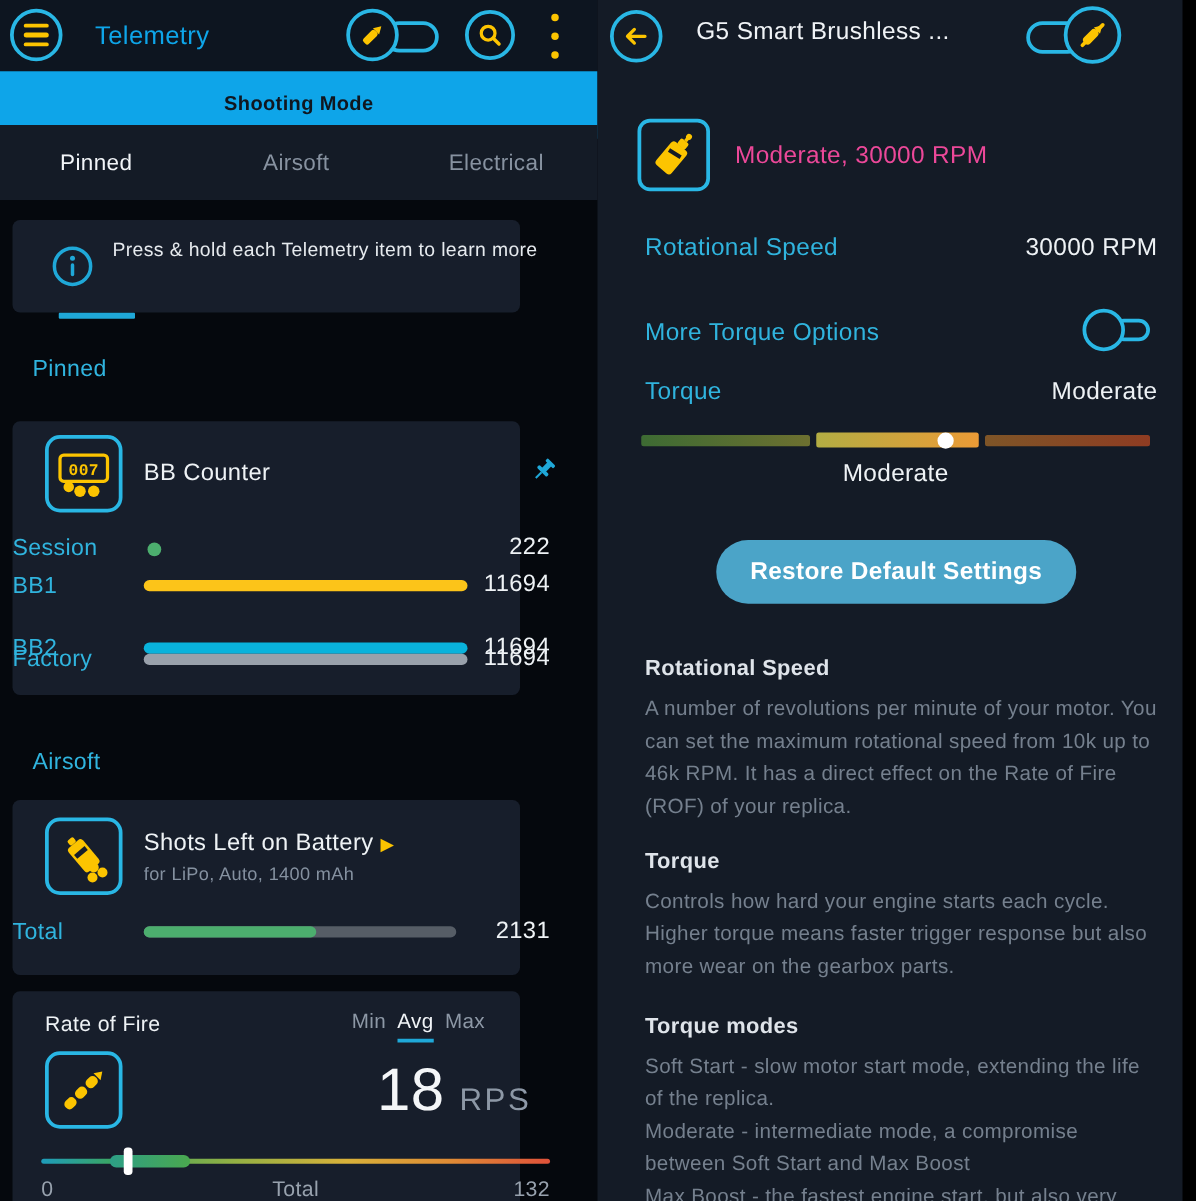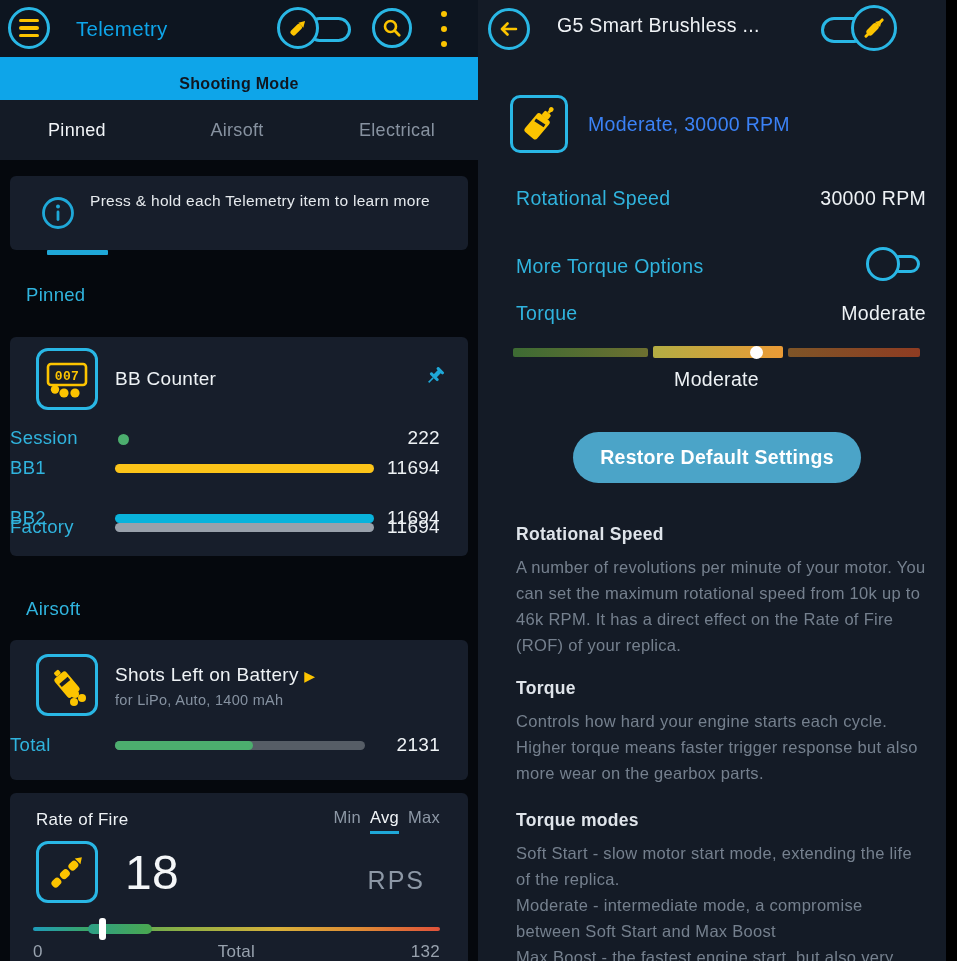--- a/index.html
+++ b/index.html
@@ -24,21 +24,21 @@
   .kebab i { width:6px; height:6px; border-radius:50%; background:#fcc400; }
 
   
   .banner { position:absolute; left:0; top:57px; width:478px; height:54px; background:#0ea5e9; display:flex; align-items:center; justify-content:center; color:#10161f; font-size:16px; font-weight:600; }
   .tabbar { position:absolute; left:0; top:100px; width:478px; height:60px; background:#141b26; }
   .tab { position:absolute; top:0; height:60px; width:120px; display:flex; align-items:center; justify-content:center; font-size:18px; color:#8792a0; }
   .tab.active { color:#f2f5f8; }
   .tab-underline { position:absolute; left:47px; top:150px; width:61px; height:5px; background:#1fa8d8; border-radius:1px; }
 
   
-  .card { position:absolute; left:10px; width:458px; background:#171e2b; border-radius:6px; }
+  .card { position:absolute; left:10px; width:406px; background:#171e2b; border-radius:6px; }
   .sec-header { position:absolute; left:26px; color:#30b4de; font-size:18.5px; }
   .icon-frame { position:absolute; border:3px solid #29b7e5; border-radius:12px; display:flex; align-items:center; justify-content:center; }
   .cyan-label { color:#30b4de; font-size:18.5px; }
   .white-val { color:#eef2f5; font-size:19px; }
   .bar { position:absolute; height:9px; border-radius:5px; }
 
   
   .info-text { position:absolute; left:80px; top:12px; width:350px; color:#e6eaee; font-size:15.5px; line-height:26px; }
 
   
@@ -49,34 +49,34 @@
 
   
   .shots-title { position:absolute; left:105px; top:24px; color:#eef2f5; font-size:19px; }
   .shots-arrow { color:#fcc400; font-size:14px; }
   .shots-sub { position:absolute; left:105px; top:52px; color:#8591a0; font-size:14.5px; }
 
   
   .rof-title { position:absolute; left:26px; top:17px; color:#eef2f5; font-size:17px; }
   .rof-stats { position:absolute; top:15px; right:28px; display:flex; gap:9px; font-size:16.5px; color:#8d98a6; }
   .rof-stats .active { color:#f2f5f8; border-bottom:3px solid #1fa8d8; padding-bottom:4px; }
-  .rof-value-wrap { position:absolute; left:115px; top:52px; width:300px; display:flex; align-items:baseline; justify-content:space-between; }
+  .rof-value-wrap { position:absolute; left:115px; top:52px; width:300px; display:flex; align-items:baseline; justify-content:flex-end; gap:12px; }
   .rof-value { color:#f4f6f8; font-size:48px; }
   .rof-unit { color:#8d98a6; font-size:25px; letter-spacing:2px; }
   .rof-track { position:absolute; left:23px; top:134px; width:407px; height:4px; border-radius:2px;
     background:linear-gradient(90deg,#1e9cba 0%,#3da65c 15%,#93b044 38%,#d8b13a 60%,#df8c35 80%,#e0523a 100%); }
   .rof-thick { position:absolute; left:78px; top:131px; width:64px; height:10px; border-radius:5px; background:linear-gradient(90deg,#2d9f86,#4aa84f); }
   .rof-thumb { position:absolute; left:89px; top:125px; width:7px; height:22px; border-radius:3px; background:#fff; }
   .rof-footer { position:absolute; left:23px; top:149px; width:407px; color:#98a2ae; font-size:17px; }
 
   
   .r-title { position:absolute; left:79px; top:14px; color:#f0f3f6; font-size:19.5px; font-weight:500; }
   .r-row-label { position:absolute; left:38px; color:#30b4de; font-size:19.5px; }
   .r-row-value { position:absolute; right:37px; color:#eef2f5; font-size:19.5px; }
-  .summary-text { position:absolute; left:110px; top:113px; color:#3b82f6; font-size:19.5px; }
+  .summary-text { position:absolute; left:110px; top:113px; color:#ec4899; font-size:19.5px; }
 
   .mt-toggle { position:absolute; left:388px; top:247px; width:54px; height:34px; }
   .mt-toggle .pill { position:absolute; left:24px; top:8px; width:30px; height:18px; border:3px solid #29b7e5; border-radius:10px; }
   .mt-toggle .knob { position:absolute; left:0; top:0; width:34px; height:34px; border:3px solid #29b7e5; border-radius:50%; background:#141b26; }
 
   .torque-slider { position:absolute; left:35px; top:345px; width:407px; height:14px; }
   .tseg { position:absolute; border-radius:2px; }
   .tseg1 { left:0;   top:3px; width:135px; height:9px;  background:linear-gradient(90deg,#3d6b33,#6d7030); }
   .tseg2 { left:140px; top:1px; width:130px; height:12px; background:linear-gradient(90deg,#b3ad43,#eb9b36); }
   .tseg3 { left:275px; top:3px; width:132px; height:9px;  background:linear-gradient(90deg,#7e5527,#8f3c22); }

